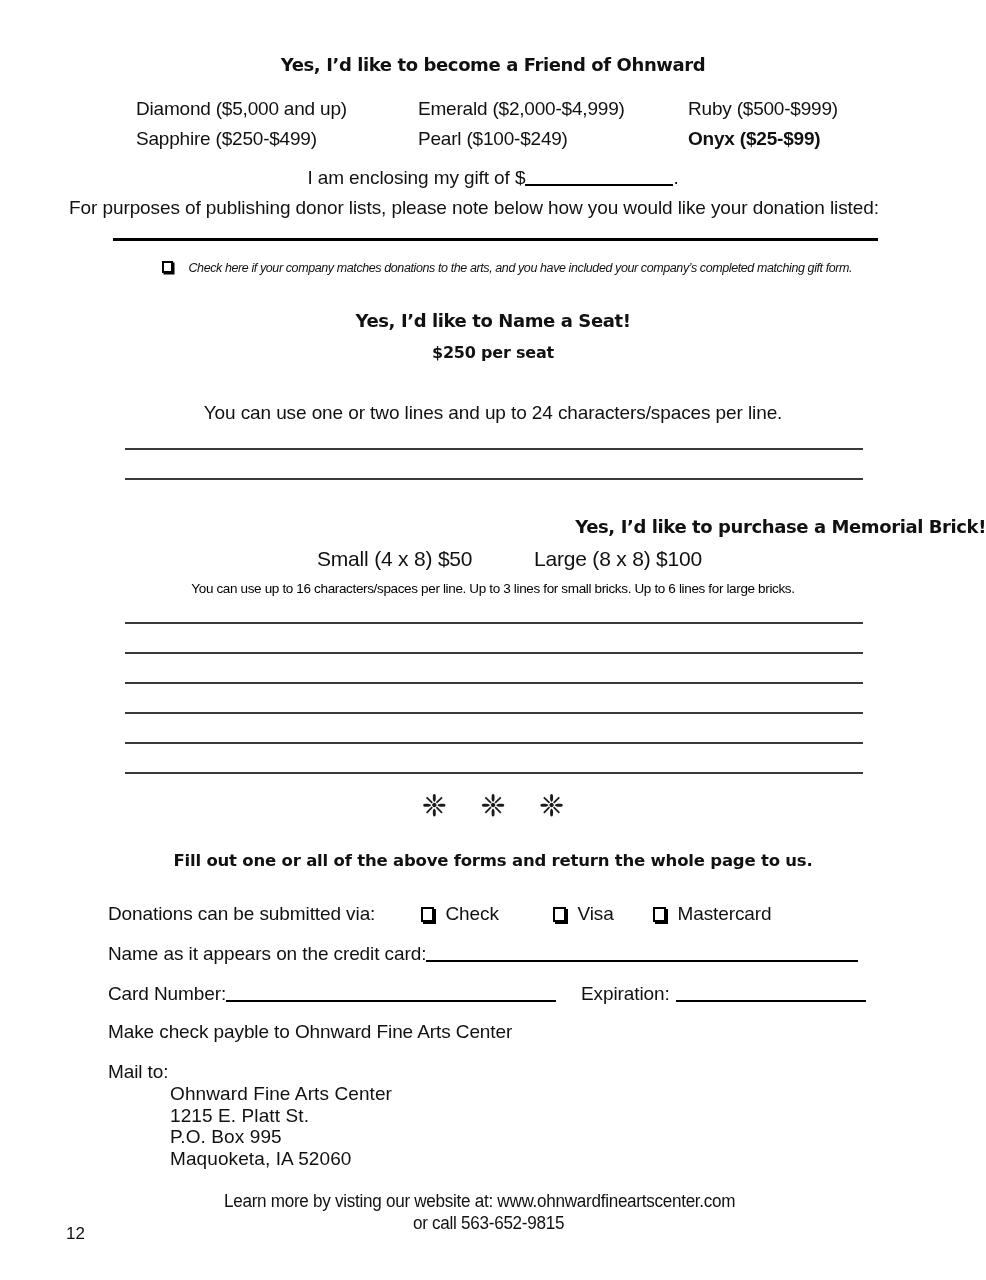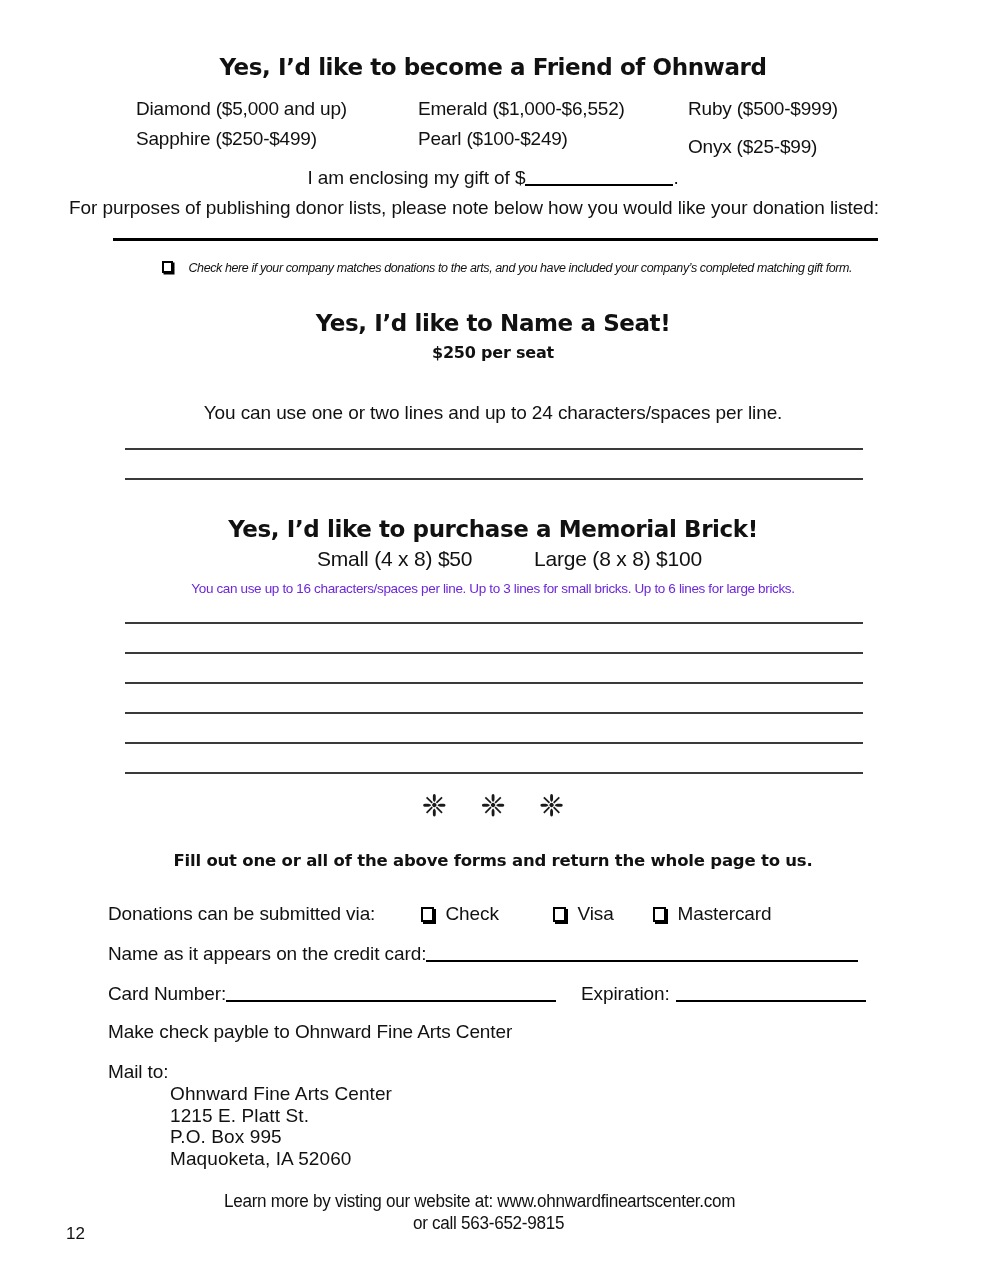--- a/index.html
+++ b/index.html
@@ -19,21 +19,21 @@
     position: absolute;
     inset: 0;
     width: 986px;
     height: 1280px;
   }
 
   
   .sec-head {
     font-family: "DejaVu Sans", sans-serif;
     font-weight: bold;
-    font-size: 23px;
+    font-size: 18px;
     letter-spacing: -0.4px;
     text-align: center;
     color: #111;
   }
   .sub-head {
     font-family: "DejaVu Sans", sans-serif;
     font-weight: bold;
     font-size: 16px;
     letter-spacing: -0.2px;
     text-align: center;
@@ -49,21 +49,21 @@
     font-family: "Liberation Sans", sans-serif;
     font-size: 18px;
     color: #111;
     letter-spacing: -0.3px;
     transform: scaleX(0.95);
     transform-origin: left center;
   }
   .small-txt {
     font-family: "Liberation Sans", sans-serif;
     font-size: 13.5px;
-    color: #6d28d9;
+    color: #000000;
     letter-spacing: -0.35px;
   }
   .tiny-txt {
     font-family: "Liberation Sans", sans-serif;
     font-size: 12.5px;
     color: #111;
     letter-spacing: -0.4px;
   }
   .center { text-align: center; }
 
@@ -153,26 +153,26 @@
   .nowrap { white-space: nowrap; }
 </style>
 </head>
 <body>
 
 <div class="page">
 
   <div class="sec-head abs" style="left:0; top:54px; width:986px;">Yes, I’d like to become a Friend of Ohnward</div>
 
   <div class="tier-cell" style="left:136px; top:98px;">Diamond ($5,000 and up)</div>
-  <div class="tier-cell" style="left:418px; top:98px;">Emerald ($1,000-$6,552)</div>
+  <div class="tier-cell" style="left:418px; top:98px;">Emerald ($2,000-$4,999)</div>
   <div class="tier-cell" style="left:688px; top:98px;">Ruby ($500-$999)</div>
 
   <div class="tier-cell" style="left:136px; top:128px;">Sapphire ($250-$499)</div>
   <div class="tier-cell" style="left:418px; top:128px;">Pearl ($100-$249)</div>
-  <div class="tier-cell" style="left:688px; top:136px;">Onyx ($25-$99)</div>
+  <div class="tier-cell" style="left:688px; top:128px;font-weight:bold;">Onyx ($25-$99)</div>
 
   <div class="abs center" style="left:0; top:167px; width:986px;">
     <span class="body-txt nowrap">I am enclosing my gift of $</span><span class="fill" style="width:148px; height:17px;"></span><span class="body-txt">.</span>
   </div>
 
   <div class="body-txt abs center" style="left:0; top:197px; width:948px;">For purposes of publishing donor lists, please note below how you would like your donation listed:</div>
 
   <div class="rule-thick" style="left:113px; top:238px; width:765px;"></div>
 
   <div class="abs" style="left:162px; top:258px;">
@@ -183,21 +183,21 @@
   <div class="sec-head abs" style="left:0; top:310px; width:986px;">Yes, I’d like to Name a Seat!</div>
 
   <div class="sub-head abs" style="left:0; top:343px; width:986px;">$250 per seat</div>
 
 
   <div class="body-txt abs center" style="left:0; top:402px; width:986px;">You can use one or two lines and up to 24 characters/spaces per line.</div>
 
   <div class="rule-thin" style="left:125px; top:448px; width:738px;"></div>
   <div class="rule-thin" style="left:125px; top:478px; width:738px;"></div>
 
-  <div class="sec-head abs" style="left:0; top:516px; width:986px;">Yes, I’d like to purchase a Memorial Brick!</div>
+  <div class="sec-head abs" style="left:0; top:516px; width:986px;text-align:right;">Yes, I’d like to purchase a Memorial Brick!</div>
 
   <div class="tier-cell" style="left:281px; top:547px; font-size:21px;margin-left:36px;">Small (4 x 8) $50</div>
   <div class="tier-cell" style="left:534px; top:547px; font-size:21px;">Large (8 x 8) $100</div>
 
   <div class="small-txt abs center" style="left:0; top:581px; width:986px;">You can use up to 16 characters/spaces per line. Up to 3 lines for small bricks. Up to 6 lines for large bricks.</div>
 
   <div class="rule-thin" style="left:125px; top:622px; width:738px;"></div>
   <div class="rule-thin" style="left:125px; top:652px; width:738px;"></div>
   <div class="rule-thin" style="left:125px; top:682px; width:738px;"></div>
   <div class="rule-thin" style="left:125px; top:712px; width:738px;"></div>

